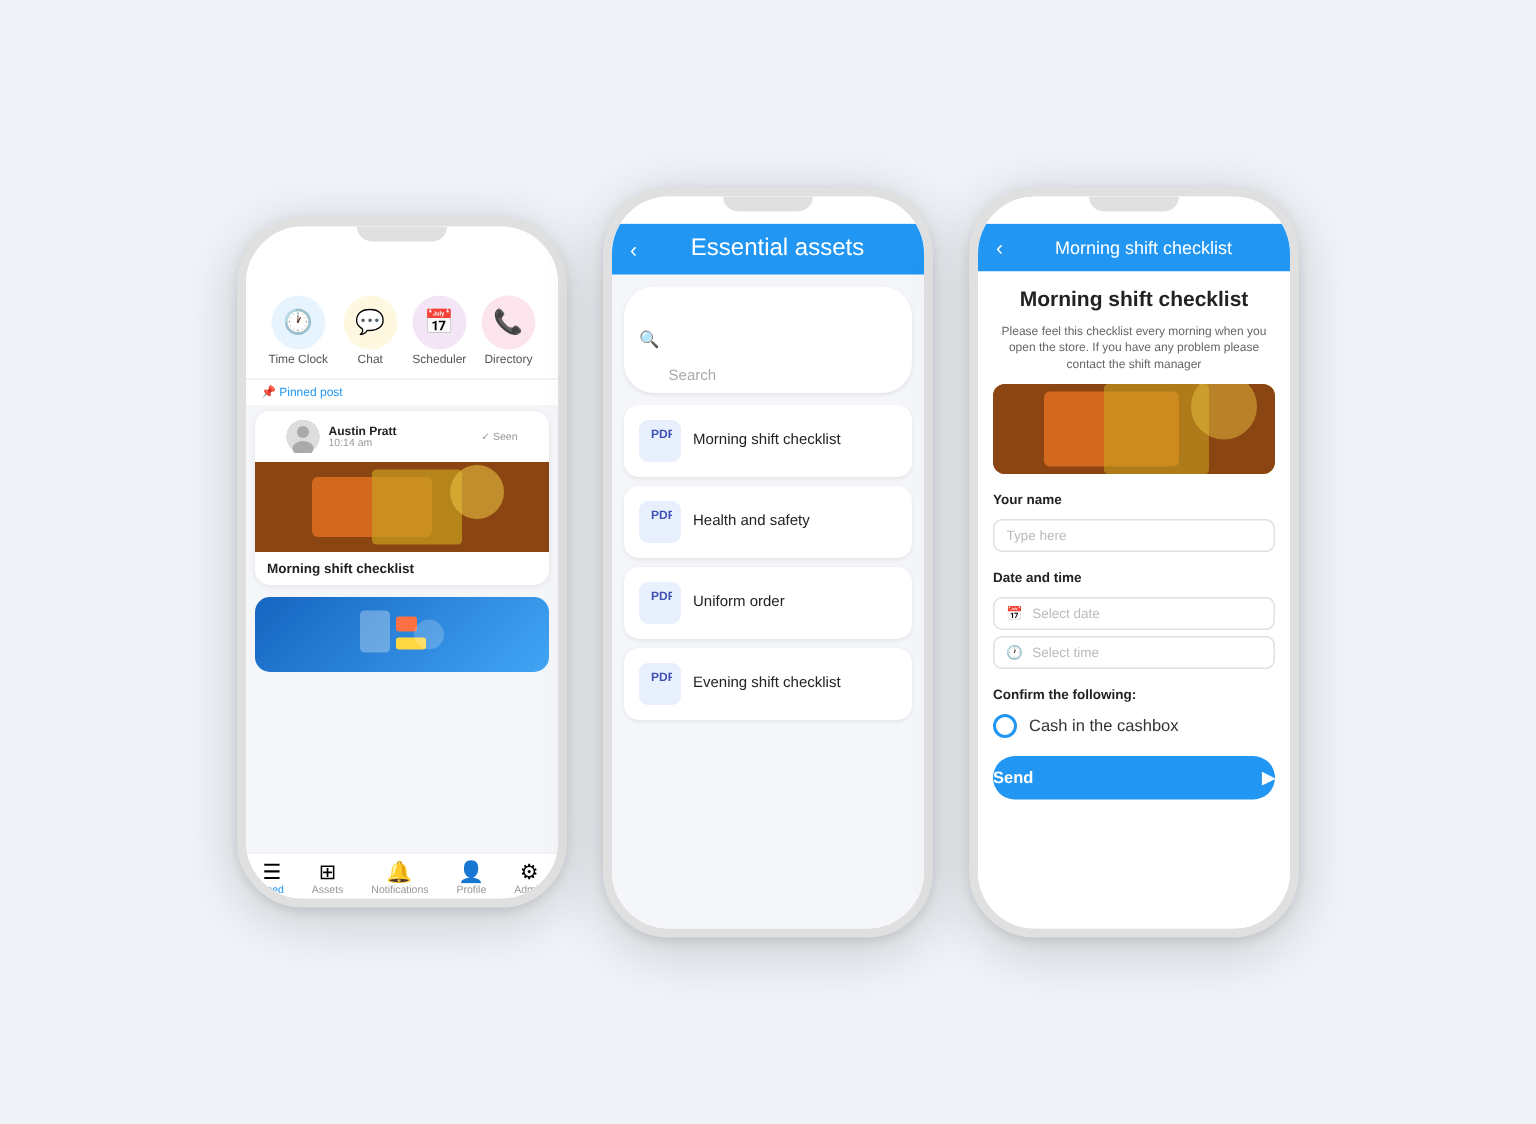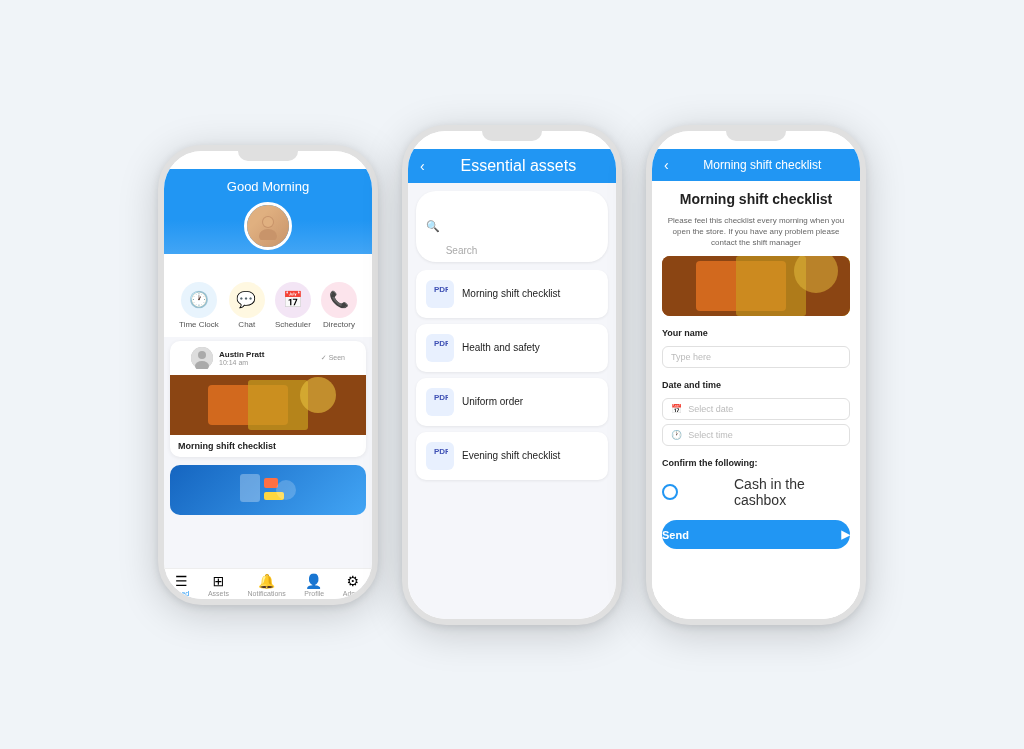--- a/index.html
+++ b/index.html
@@ -366,23 +366,22 @@
       gap: 8px;
     }
     .confirm-circle {
       width: 16px;
       height: 16px;
       border-radius: 50%;
       border: 2px solid #2196f3;
       flex-shrink: 0;
     }
     .confirm-label {
-      font-size: 14px;
+      font-size: 11px;
       color: #333;
-      margin-left: 48px;
     }
     .send-btn {
       background: #2196f3;
       color: #fff;
       border: none;
       border-radius: 22px;
       padding: 8px 0;
       width: 100%;
       font-size: 11px;
       font-weight: 600;
@@ -397,51 +396,40 @@
 </head>
 <body>
 
 <div class="scene">
 
   <div class="phone">
     <div class="phone-notch-bar">
       <div class="notch"></div>
     </div>
     <div class="phone-content">
-      <div class="phone1-header">
-        <div class="phone1-header-title">Good Morning</div>
-        <div class="avatar-container">
-          <div class="avatar">
-            <div class="avatar-img">
-              <svg width="28" height="28" viewBox="0 0 28 28">
-                <circle cx="14" cy="10" r="6" fill="#c8946a"></circle>
-                <ellipse cx="14" cy="24" rx="9" ry="7" fill="#c8946a"></ellipse>
-                <circle cx="14" cy="10" r="5" fill="#e0b080"></circle>
-              </svg>
-            </div>
-          </div>
-        </div>
-      </div>
       <div class="phone1-icons-row">
         <div class="nav-icon-item">
           <div class="nav-icon-circle icon-blue">🕐</div>
           <span class="nav-icon-label">Time Clock</span>
         </div>
         <div class="nav-icon-item">
           <div class="nav-icon-circle icon-yellow">💬</div>
           <span class="nav-icon-label">Chat</span>
         </div>
         <div class="nav-icon-item">
           <div class="nav-icon-circle icon-purple">📅</div>
           <span class="nav-icon-label">Scheduler</span>
         </div>
         <div class="nav-icon-item">
           <div class="nav-icon-circle icon-pink">📞</div>
           <span class="nav-icon-label">Directory</span>
         </div>
+      </div>
+      <div class="pinned-bar">
+        <span>📌 Pinned post</span>
       </div>
       <div class="post-card">
         <div class="post-header">
           <div class="post-avatar">
             <svg width="22" height="22" viewBox="0 0 22 22">
               <circle cx="11" cy="11" r="11" fill="#ddd"></circle>
               <circle cx="11" cy="8" r="4" fill="#aaa"></circle>
               <ellipse cx="11" cy="19" rx="7" ry="5" fill="#aaa"></ellipse>
             </svg>
           </div>

